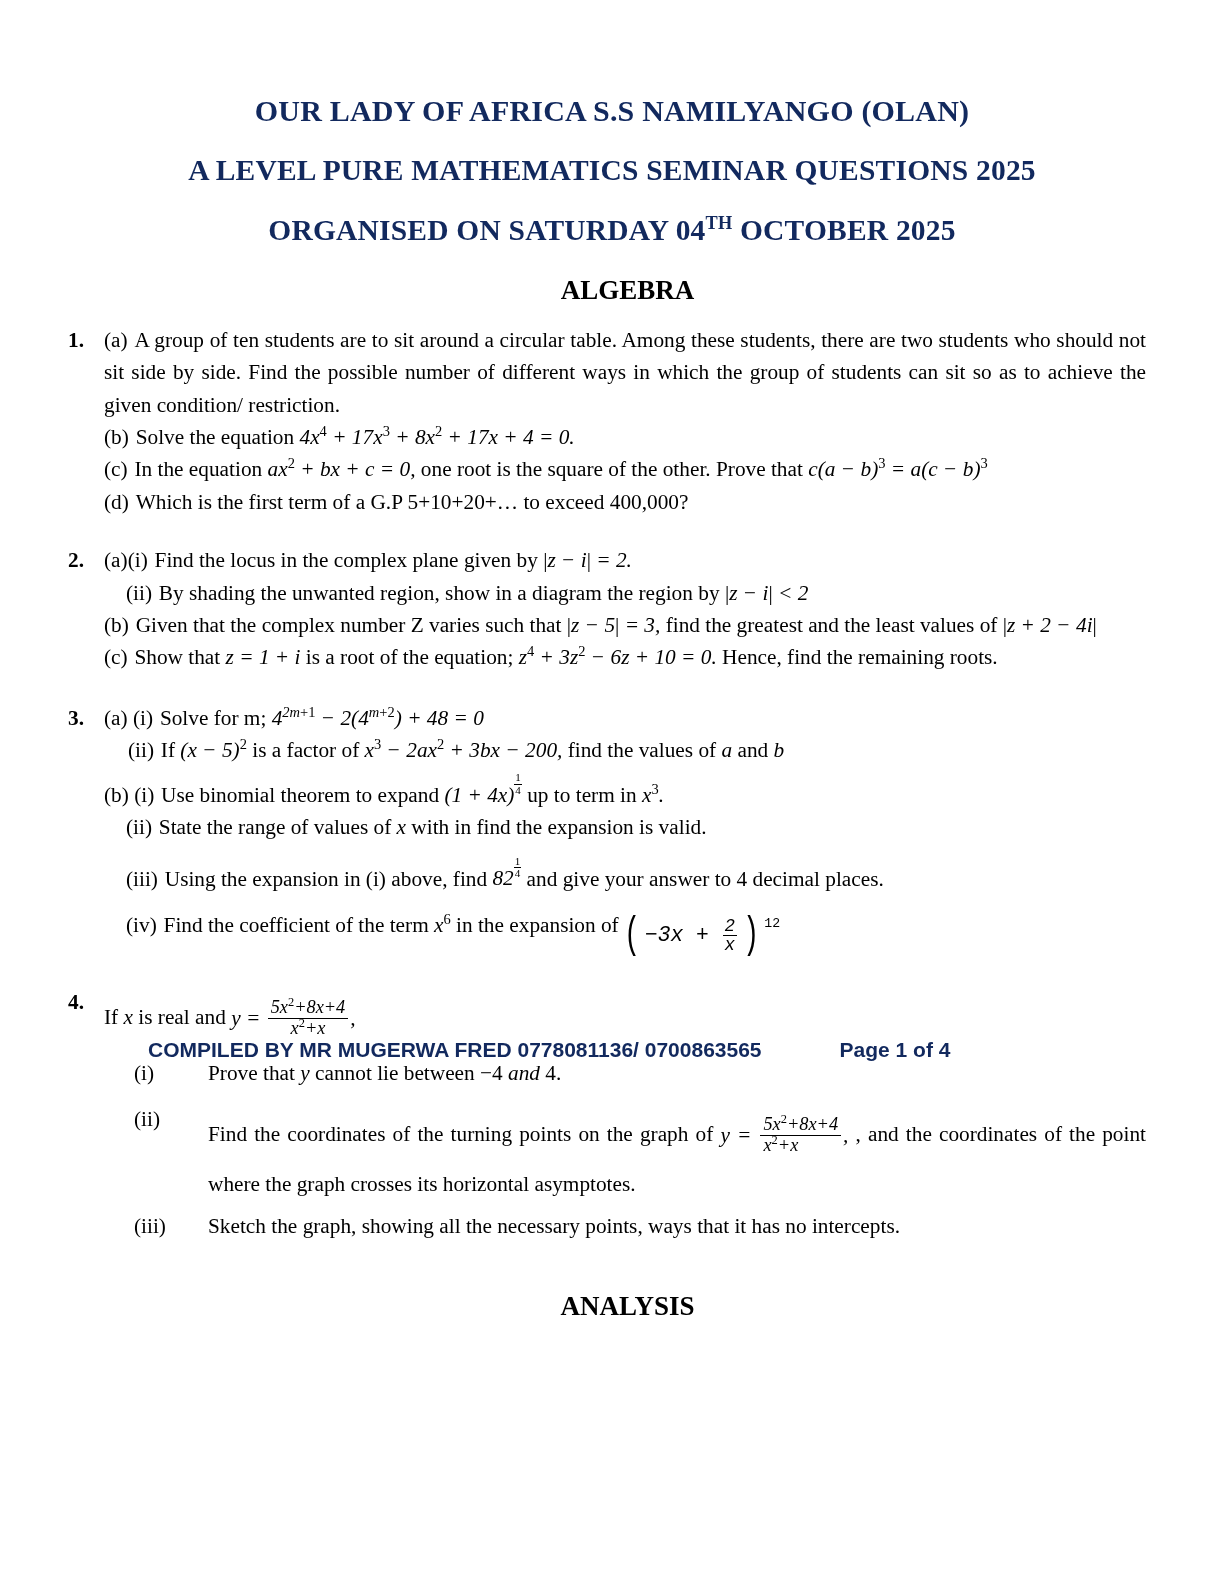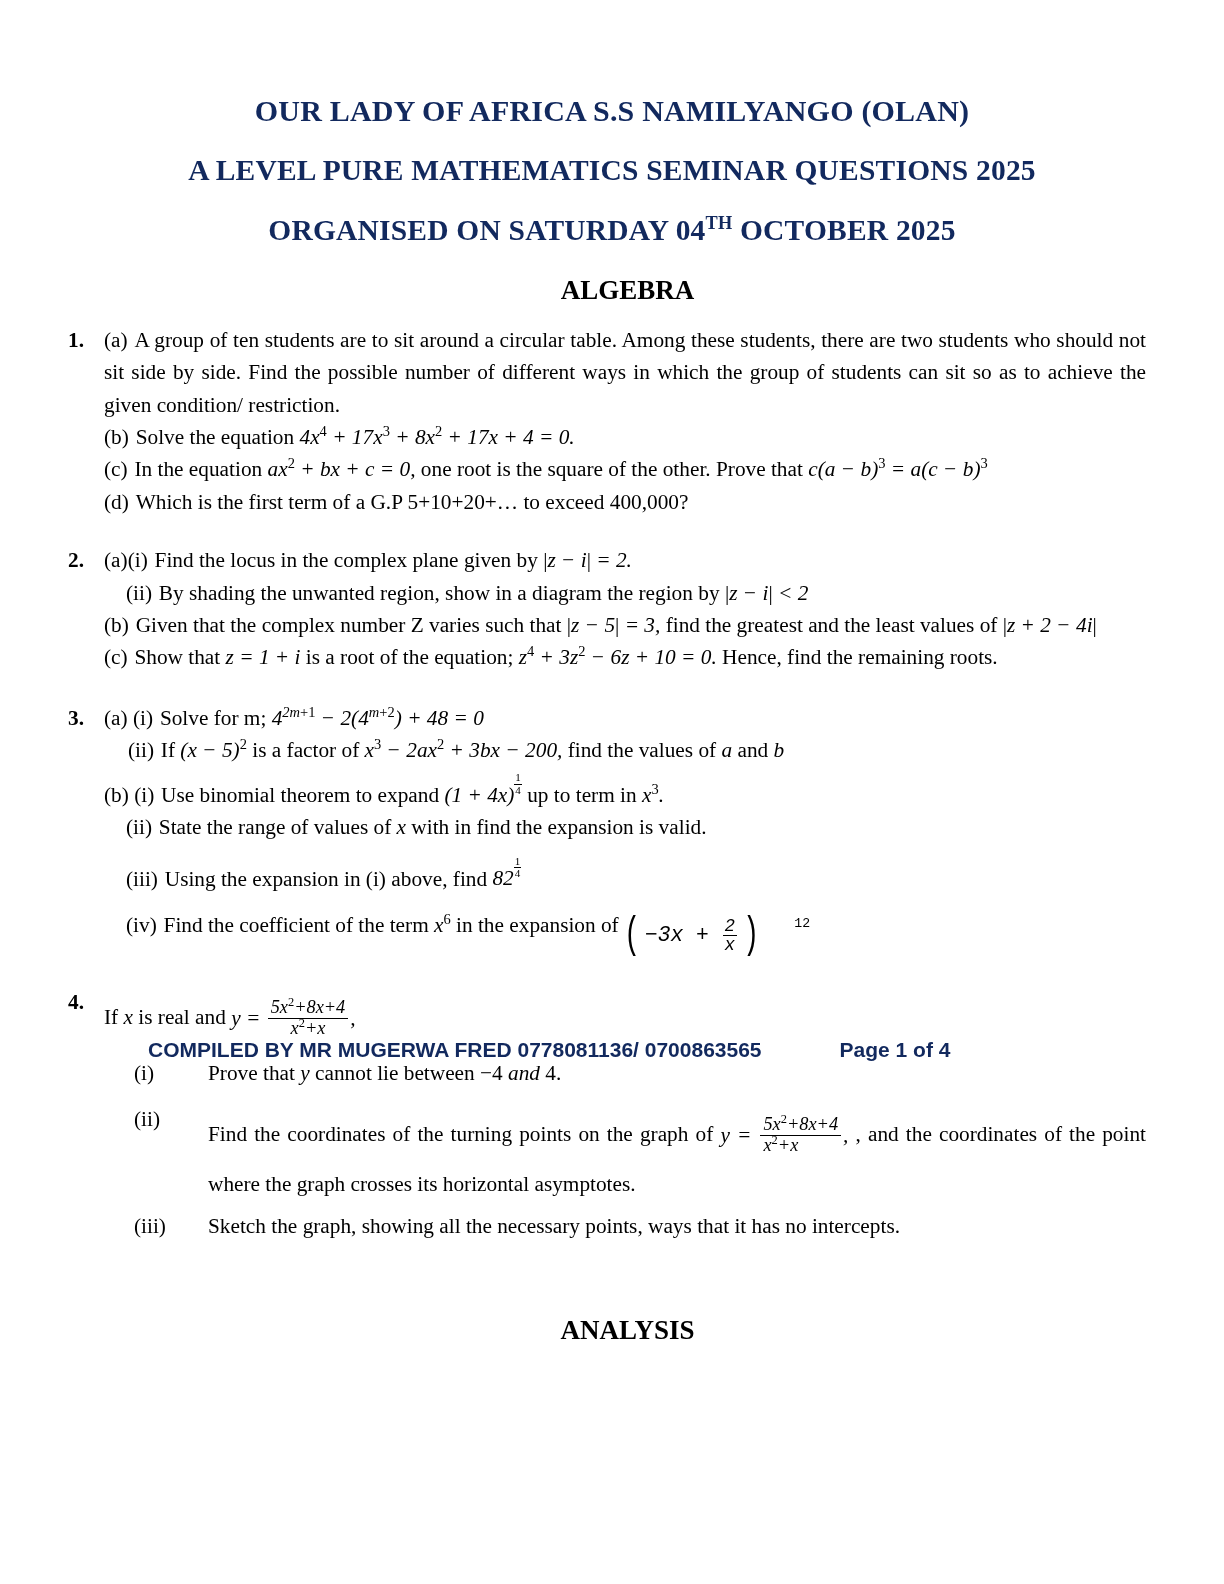--- a/index.html
+++ b/index.html
@@ -47,21 +47,21 @@
     text-align: center;
     font-weight: bold;
     font-size: 27px;
     color: #000000;
     margin-top: 30px;
     font-family: "Liberation Serif", "DejaVu Serif", serif;
     padding-left: 31px;
   }
 
   .section-title.analysis {
-    margin-top: 72px;
+    margin-top: 48px;
   }
 
   
   .qwrap {
     margin-top: 18px;
     padding-left: 104px;
     padding-right: 78px;
   }
   .qblock {
     position: relative;
@@ -160,21 +160,20 @@
     display: inline-block;
     vertical-align: middle;
   }
   .bigexp {
     display: inline-block;
     font-size: 0.62em;
     font-style: normal;
     vertical-align: super;
     position: relative;
     top: -0.45em;
-    margin-left: 30px;
   }
 
   .tallfrac {
     display: inline-block;
     vertical-align: middle;
     text-align: center;
     font-size: 0.82em;
     line-height: 1.04;
     margin: 0 1px;
   }
@@ -302,20 +301,21 @@
 
       <div class="qline indent1">
         <span>(ii)</span><span class="sp"></span><span>State the range of values of</span>
         <span class="m vit">x</span>
         <span>with in find the expansion is valid.</span>
       </div>
 
       <div class="qline indent1" style="margin-top:12px;">
         <span>(iii)</span><span class="sp"></span><span>Using the expansion in (i) above, find</span>
         <span class="m">82<span class="efrac"><span class="num">1</span><span class="den">4</span></span></span>
+        <span>and give your answer to 4 decimal places.</span>
       </div>
 
       <div class="qline indent1" style="margin-top:14px;">
         <span>(iv)</span><span class="sp"></span><span>Find the coefficient of the term</span>
         <span class="m"><span class="vit">x</span><sup>6</sup></span>
         <span>in the expansion of</span><span class="m bigp"><span class="par">(</span><span class="inner">−3<span class="vit">x</span> + <span class="tallfrac"><span class="num">2</span><span class="den"><span class="vit">x</span></span></span></span><span class="par">)</span><span class="bigexp">12</span></span>
       </div>
     </div>
   </div>
 

